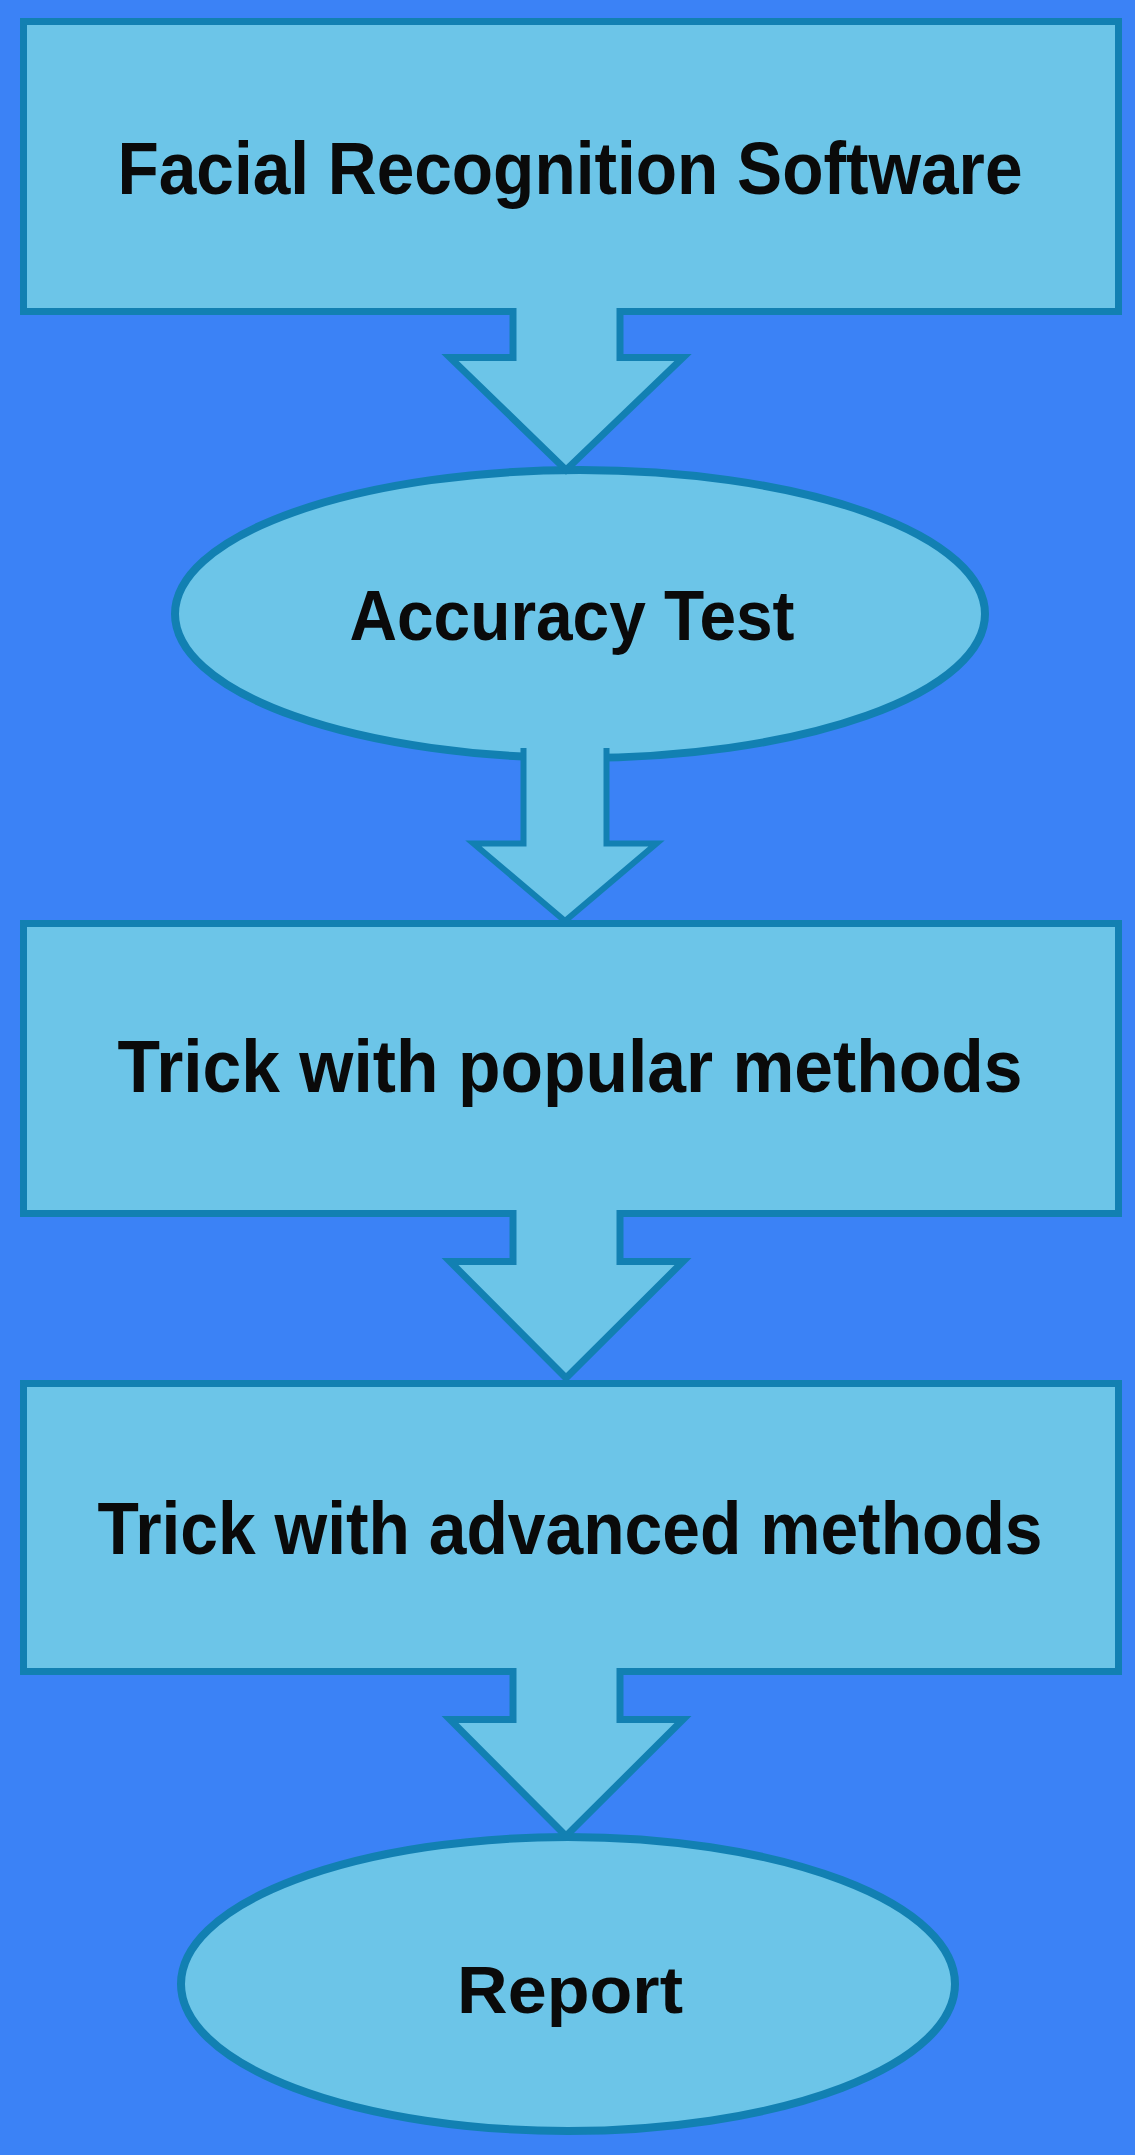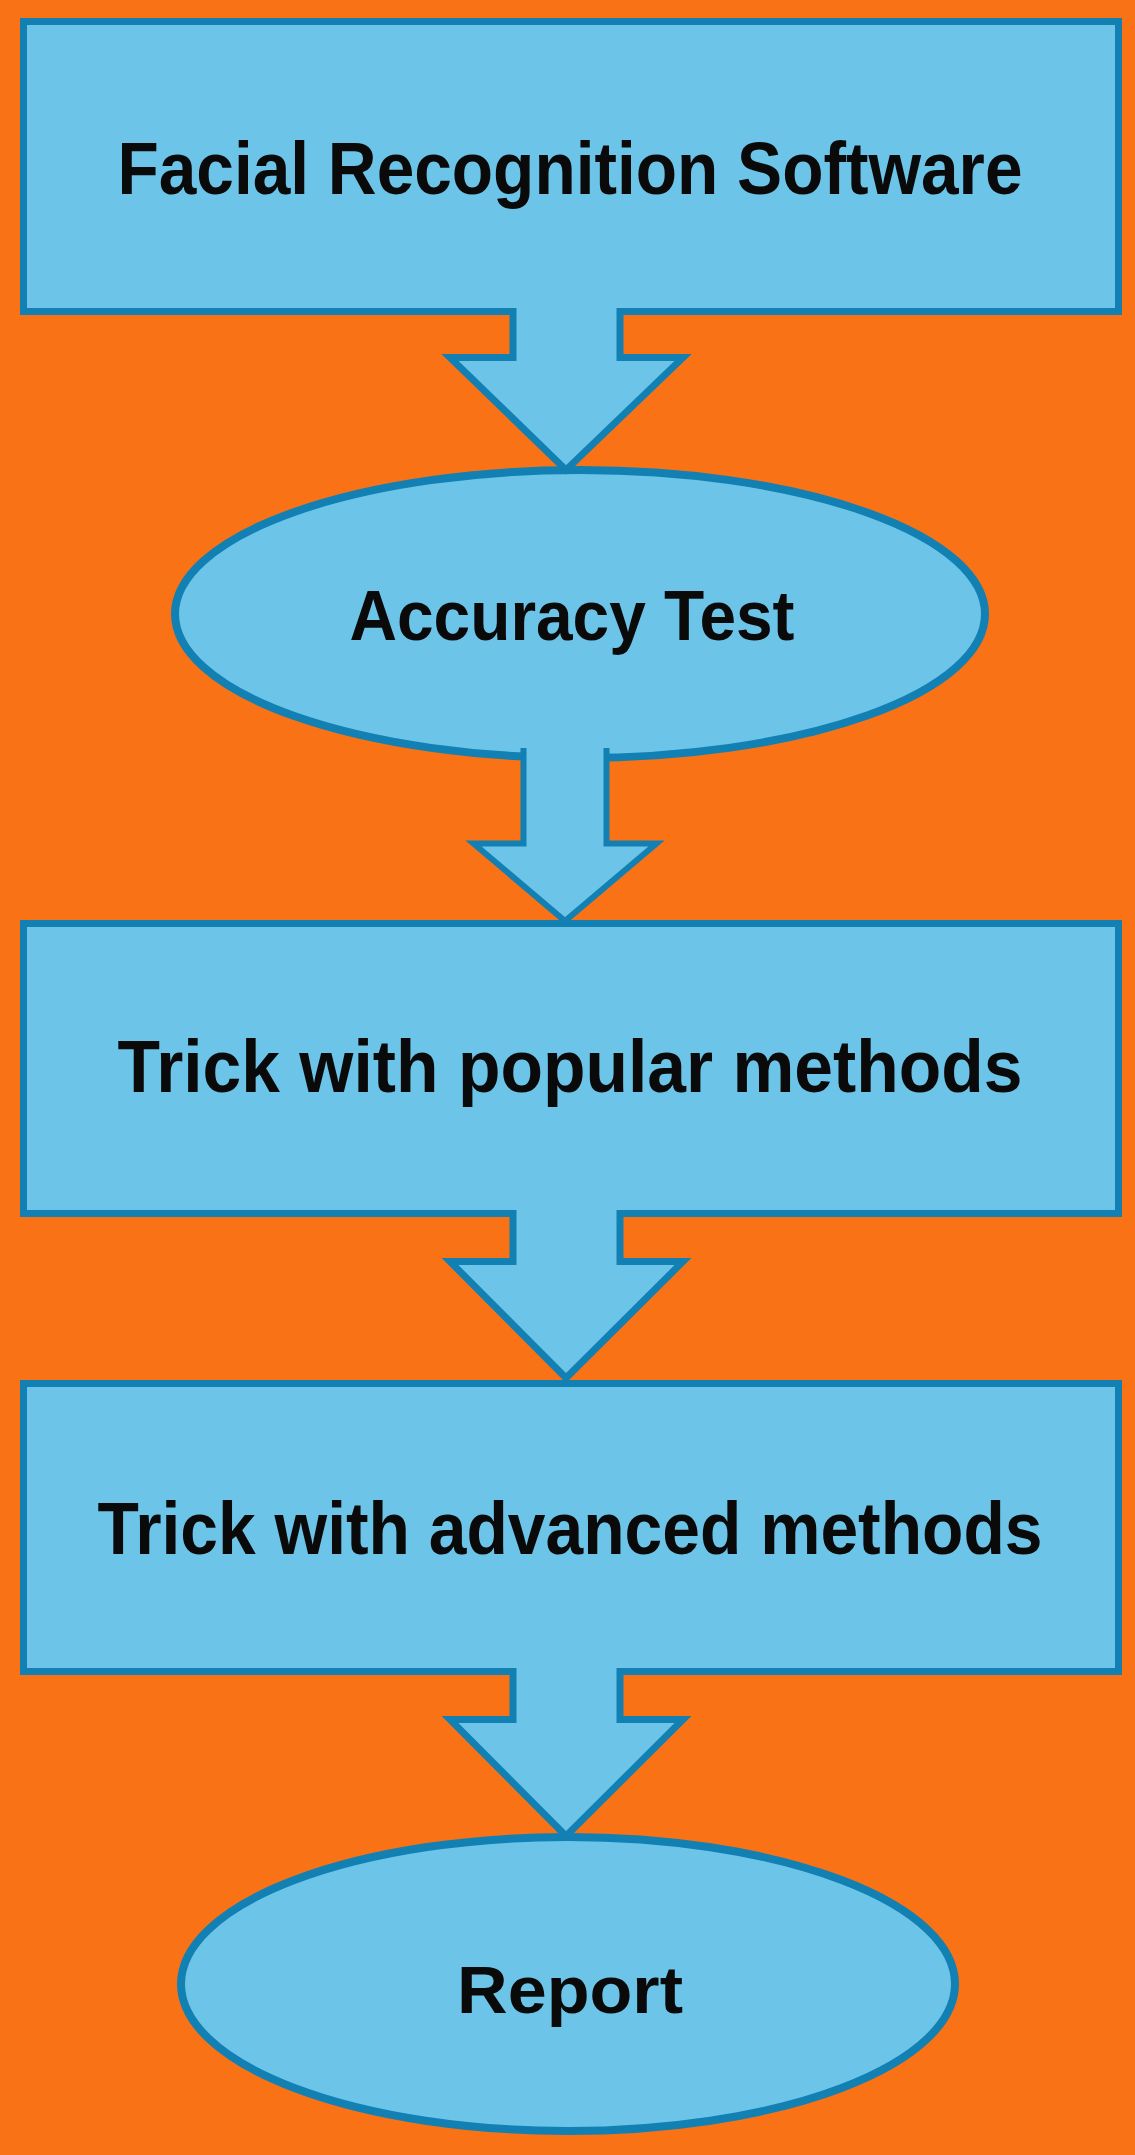--- a/index.html
+++ b/index.html
@@ -3,21 +3,21 @@
 <meta charset="utf-8">
 <style>
   html, body {
     margin: 0;
     padding: 0;
     background: #ffffff;
   }
   .figure-wrap {
     width: 1135px;
     height: 2155px;
-    background: #f97316;
+    background: #3b82f6;
     position: relative;
     overflow: hidden;
   }
   svg {
     display: block;
   }
   .node-shape {
     fill: #6CC5E8;
     stroke: #1280B2;
   }

